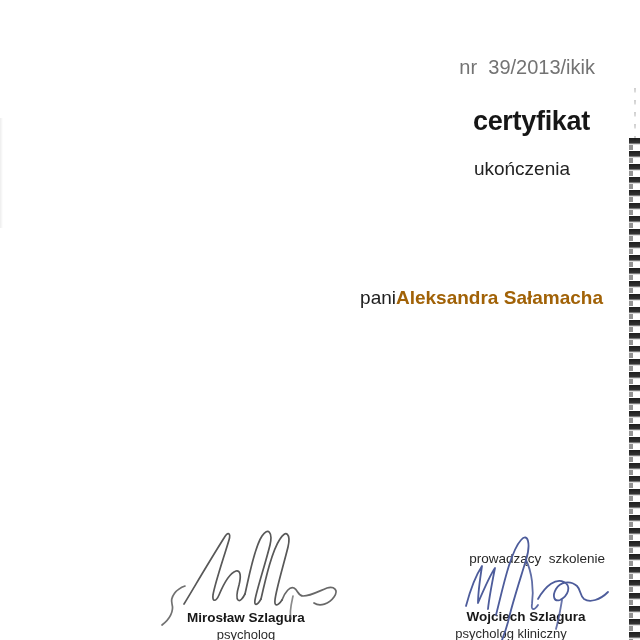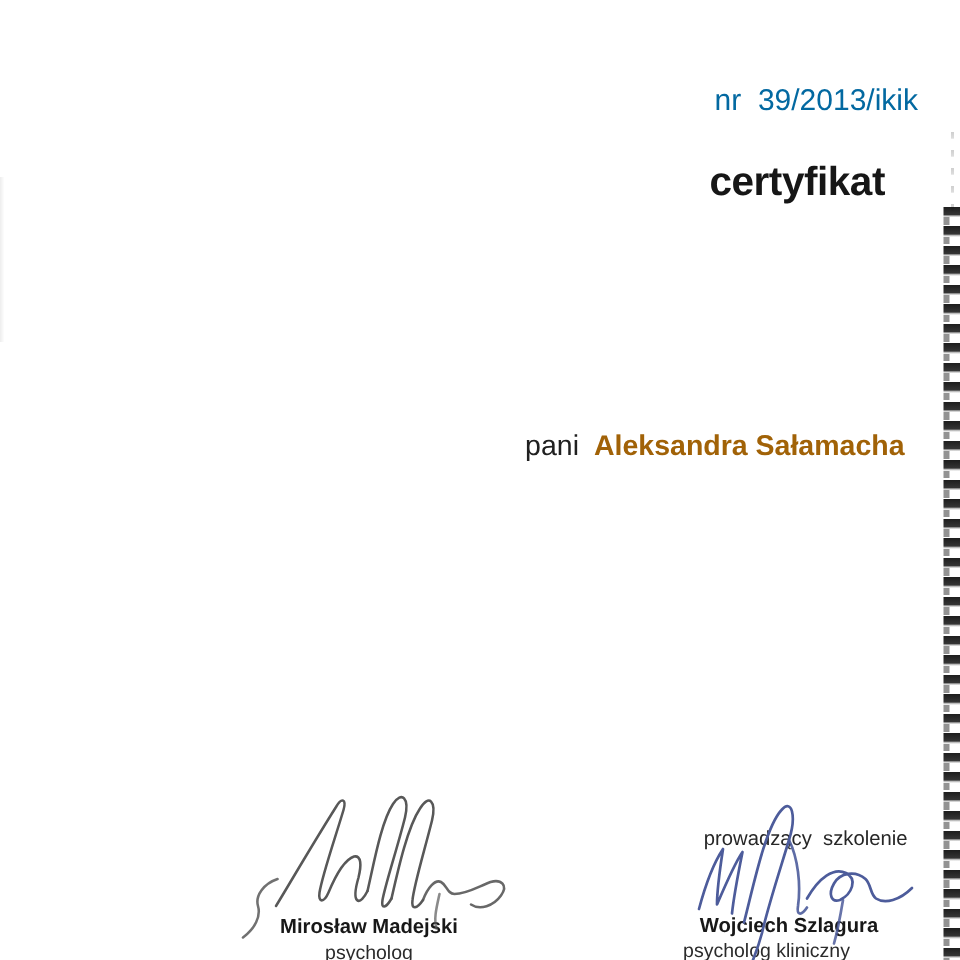--- a/index.html
+++ b/index.html
@@ -12,23 +12,23 @@
     width: 640px;
     height: 640px;
     background: #ffffff;
     overflow: hidden;
     color: #1c1c1c;
   }
   .abs { position: absolute; }
   .pre { white-space: pre; }
 
   .doc-number {
-    top: 56px; right: 28px;
+    top: 56px; right: 45px;
     font-size: 20px;
-    color: #0369a1;
+    color: #737373;
   }
   .cert-title {
     top: 106px; right: 50px;
     font-size: 27px;
     font-weight: bold;
     letter-spacing: -0.3px;
     color: #161616;
   }
   .subtitle {
     top: 158px; right: 70px;
@@ -40,21 +40,21 @@
     font-size: 26px;
     font-weight: bold;
     letter-spacing: -0.5px;
     color: #141414;
   }
   .recipient {
     top: 287px; right: 37px;
     font-size: 19px;
     color: #202020;
   }
-  .recipient .prefix { margin-right: 10px; }
+  .recipient .prefix { }
   .recipient .name { font-weight: bold; color: #a16207; }
   .body-text {
     top: 349px; right: 33px;
     font-size: 13px;
     line-height: 16px;
     text-align: center;
     color: #262626;
   }
   .role-label {
     top: 551px; right: 35px;
@@ -110,30 +110,31 @@
 </style>
 </head>
 <body>
 
 <div class="scan">
 
   <div class="abs pre doc-number">nr  39/2013/ikik</div>
 
   <div class="abs cert-title">certyfikat</div>
 
+  <div class="abs subtitle">ukończenia</div>
 
 
   <div class="abs recipient">
     <span class="prefix">pani</span><span class="name">Aleksandra Sałamacha</span>
   </div>
 
 
   <div class="abs pre role-label">prowadzący  szkolenie</div>
 
-  <div class="abs signer-name left-name">Mirosław Madejski</div>
+  <div class="abs signer-name left-name">Mirosław Szlagura</div>
   <div class="abs signer-title left-title">psycholog</div>
 
   <div class="abs signer-name right-name">Wojciech Szlagura</div>
   <div class="abs signer-title right-title">psycholog kliniczny</div>
 
   <svg class="abs sig-svg sig-left" width="205" height="112" viewBox="0 0 205 112">
     <g fill="none" stroke="#585858" stroke-width="1.7" stroke-linecap="round" stroke-linejoin="round">
       <path d="M 42 71 C 33 74 27 82 29 89 C 31 96 27 104 19 110" opacity="0.85"></path>
       <path d="M 41 89 C 49 76 64 50 81 23 C 85 16 88 18 86 25 C 80 45 72 68 70 80 C 69 87 73 87 76 80 C 81 68 87 58 93 56 C 98 55 98 62 96 70 C 94 77 93 83 95 85 C 97 87 100 83 102 79"></path>
       <path d="M 102 79 C 106 62 111 33 119 21 C 125 12 130 17 127 30 C 122 50 114 74 112 85 C 111 91 114 91 118 84"></path>

